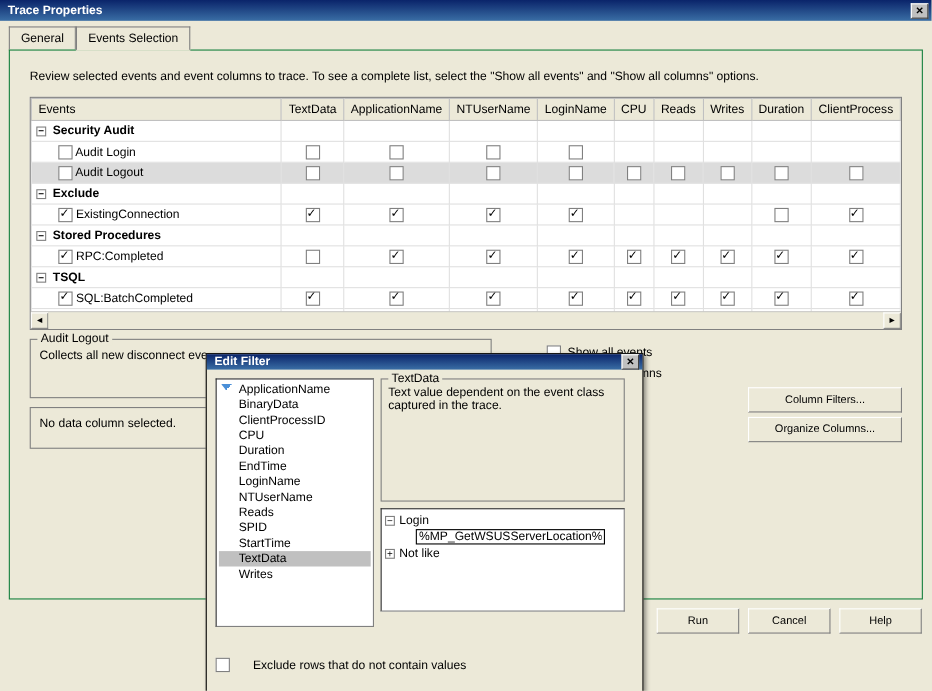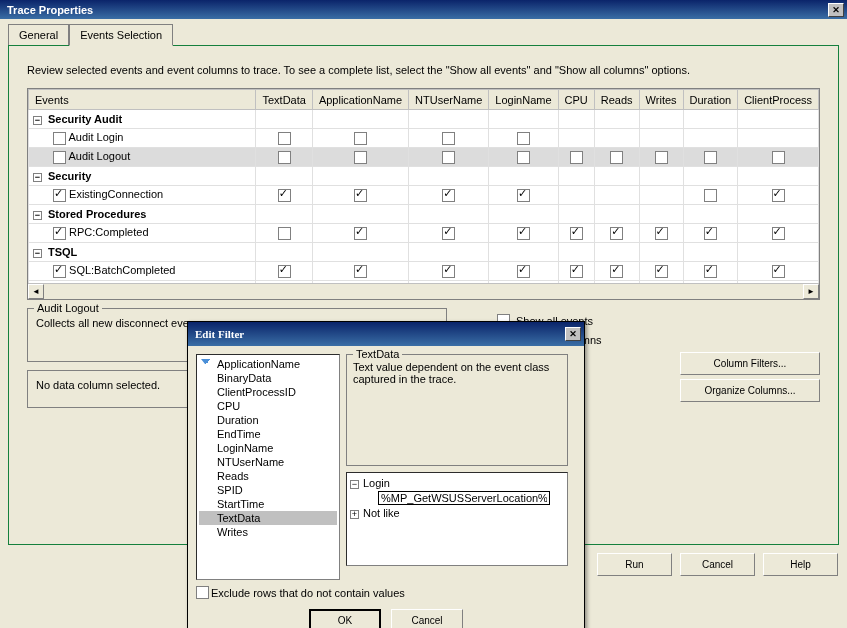--- a/index.html
+++ b/index.html
@@ -30,35 +30,35 @@
 .strack { flex: 1; background: #ece9d8; }
 .lower { display: flex; margin-top: 8px; gap: 10px; }
 .lbox { border: 1px solid #808080; padding: 8px; width: 420px; height: 54px; position: relative; }
 .lbox2 { border: 1px solid #808080; padding: 8px; width: 420px; height: 38px; margin-top: 8px; }
 .rcol { flex: 1; padding-left: 40px; }
 .rcb { margin: 6px 0; display: flex; align-items: center; gap: 6px; }
 .btn { min-width: 75px; height: 23px; background: #ece9d8; border: 1px solid #808080; border-top-color: #fff; border-left-color: #fff; cursor: pointer; font-family: inherit; font-size: 10px; padding: 0 10px; }
 .btn-row { display: flex; gap: 8px; justify-content: flex-end; margin-top: 6px; }
 .rcol .btn { width: 140px; display: block; margin: 4px 0 4px auto; }
 .modal { position: absolute; left: 187px; top: 321px; width: 398px; background: #ece9d8; border: 1px solid #000; box-shadow: 2px 2px 4px rgba(0,0,0,0.4); z-index: 100; }
-.modal .titlebar { height: 24px; font-family: Liberation Serif, serif; }
+.modal .titlebar { height: 14px; }
 .modal-body { padding: 8px; display: flex; flex-wrap: wrap; gap: 6px; }
 .collist { width: 144px; height: 226px; border: 1px inset #808080; background: #fff; overflow-y: auto; padding: 2px; }
 .collist .item { padding: 1px 2px 1px 18px; cursor: pointer; position: relative; }
 .collist .item.sel { background: #c0c0c0; }
 .collist .item.funnel::before { content: ""; position: absolute; left: 2px; top: 2px; width: 10px; height: 10px; background: linear-gradient(135deg,#4a8fd8 50%,transparent 50%); clip-path: polygon(0 0,100% 0,60% 50%,60% 100%,40% 100%,40% 50%); }
 .rpanel { width: 222px; }
 .gbox { border: 1px solid #808080; padding: 6px; position: relative; margin-bottom: 6px; }
 .gbox .gtitle { position: absolute; top: -7px; left: 6px; background: #ece9d8; padding: 0 3px; }
 .gbox.desc { height: 112px; }
 .tree { border: 1px inset #808080; background: #fff; height: 94px; padding: 3px; font-size: 11px; }
 .tree .tn { padding: 1px 0; }
 .tree .tn .exp2 { display: inline-block; width: 9px; height: 9px; border: 1px solid #808080; text-align: center; line-height: 7px; font-size: 9px; margin-right: 4px; background: #fff; cursor: pointer; }
 .tree input { font-family: inherit; font-size: 11px; border: 1px solid #000; padding: 0 2px; width: 172px; }
-.excl { width: 100%; display: flex; align-items: center; gap: 2px; margin: 0 0; }
+.excl { width: 100%; display: flex; align-items: center; gap: 21px; margin: 22px 0; }
 .mbtns { width: 100%; display: flex; justify-content: center; gap: 10px; margin-top: 4px; }
 .mbtns .btn { min-width: 72px; }
 .mbtns .btn.def { border: 2px solid #000; }
 .lbox .lt { position: absolute; top: -7px; left: 6px; background: #ece9d8; padding: 0 3px; }
 </style>
 </head>
 <body>
 
 <div class="titlebar">
   <span class="title">Trace Properties</span>
@@ -126,21 +126,21 @@
               <td><span class="cb "></span></td>
               <td><span class="cb "></span></td>
               <td><span class="cb "></span></td>
               <td><span class="cb "></span></td>
               <td><span class="cb "></span></td>
               <td><span class="cb "></span></td>
             </tr>
           </tbody>
           <tbody>
             <tr class="cat">
-              <td><span class="exp">−</span><b>Security</b></td>
+              <td><span class="exp">−</span><b>Exclude</b></td>
               <td></td>
               <td></td>
               <td></td>
               <td></td>
               <td></td>
               <td></td>
               <td></td>
               <td></td>
               <td></td>
             </tr>

